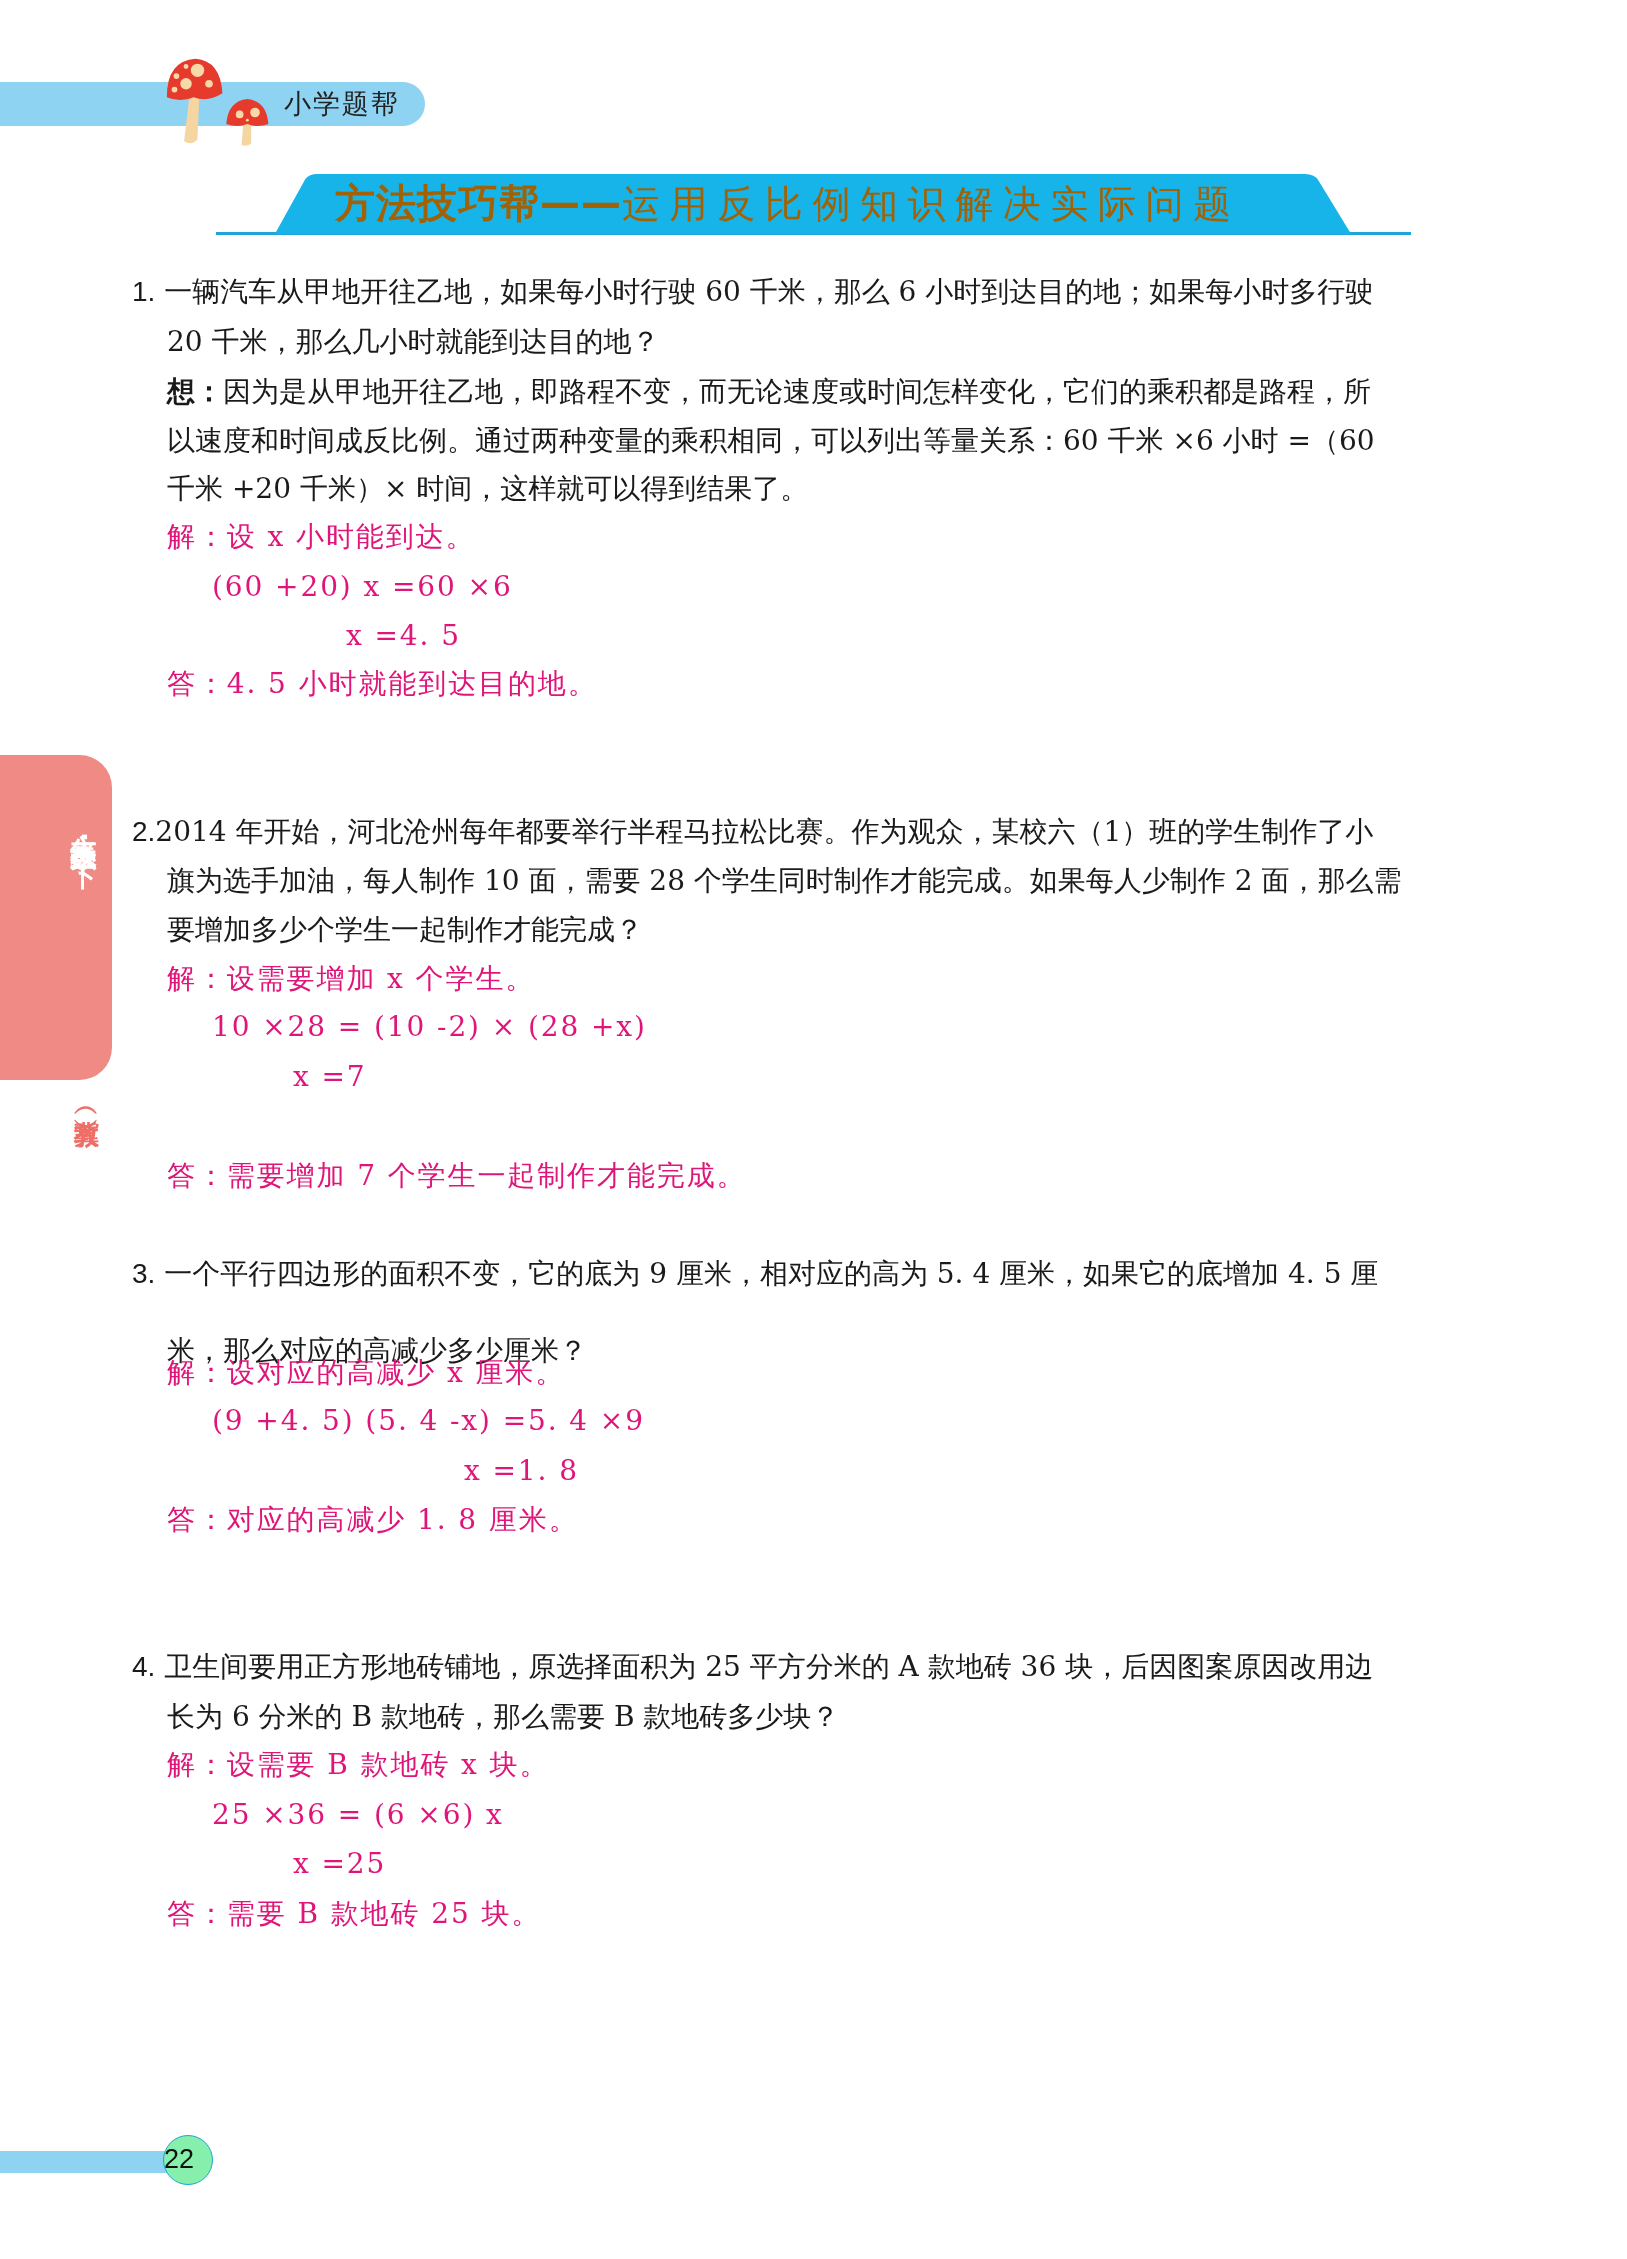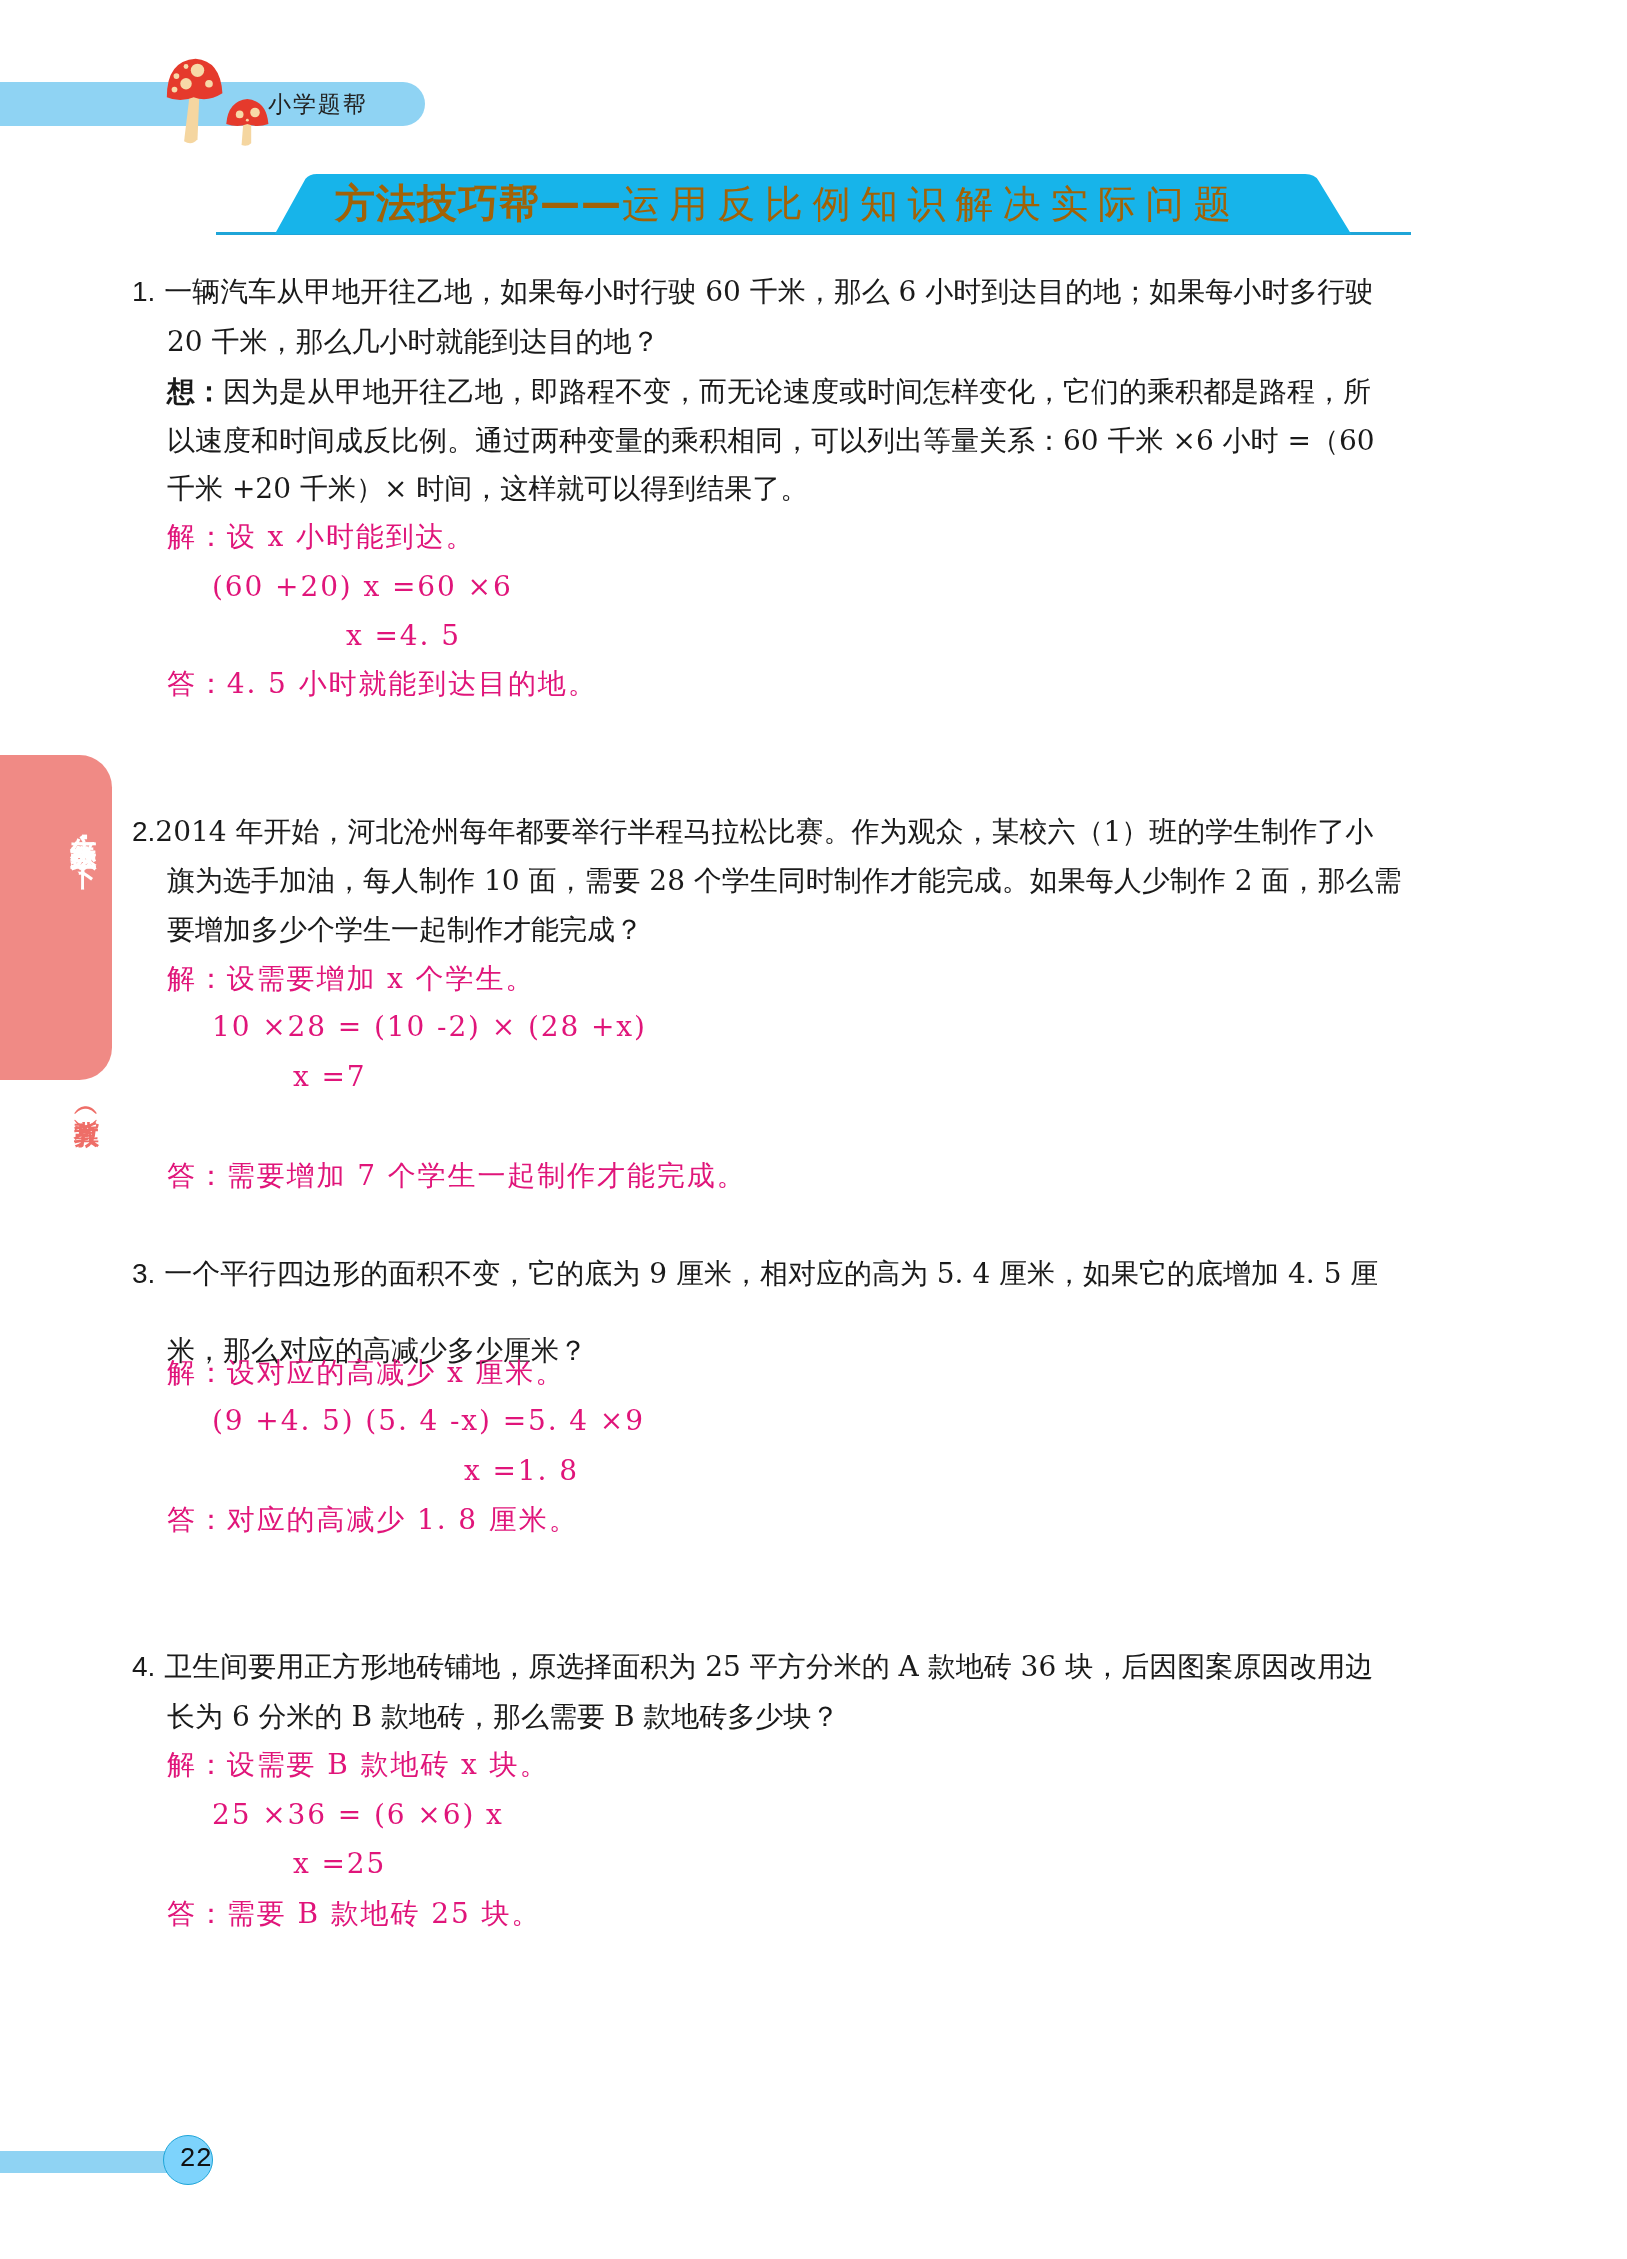--- a/index.html
+++ b/index.html
@@ -9,23 +9,23 @@
     font-family:"DejaVu Serif","Liberation Serif",serif;
     color:#1a1a1a;
   }
   .abs { position:absolute; }
   
   .hdr-bar {
     left:0; top:82px; width:425px; height:44px;
     background:#8fd3f3; border-radius:0 22px 22px 0;
   }
   .hdr-label {
-    left:268px; top:85px; height:38px; line-height:38px;
+    left:284px; top:85px; height:38px; line-height:38px;
     font-family:"DejaVu Sans","Liberation Sans",sans-serif;
-    font-size:23px; color:#222; letter-spacing:1.9px;
+    font-size:27px; color:#222; letter-spacing:1.9px;
   }
   .mushrooms { left:163px; top:55px; width:115px; height:92px; }
   
   .banner-line { left:216px; top:232px; width:1195px; height:2.9px; background:#1fa5d8; }
   .banner { left:273px; top:173px; width:1080px; height:61px; }
   .banner-text {
     left:335px; top:176px; height:55px; line-height:55px; color:#a16207; white-space:nowrap;
   }
   .banner-main {
     font-family:"DejaVu Sans","Liberation Sans",sans-serif; font-weight:bold;
@@ -57,23 +57,23 @@
     font-size:28px; height:38px; line-height:38px;
   }
   .q { color:#1a1a1a; }
   .num { font-family:"Liberation Sans","DejaVu Sans",sans-serif; }
   .think-label { font-weight:bold; font-family:"DejaVu Sans","Liberation Sans",sans-serif; }
   .sol { color:#e0157a; font-family:"DejaVu Serif","Liberation Serif",serif; letter-spacing:1.9px; }
   
   .foot-bar { left:0; top:2151px; width:167px; height:22px; background:#8fd3f3; }
   .page-circle {
     left:163px; top:2135px; width:50px; height:50px; border-radius:50%;
-    border:1.9px solid #1fa5d8; background:#7dd3fc; box-sizing:border-box;
-    font-family:Liberation Mono, monospace; font-size:27px;
-    text-align:right; line-height:46px; color:#111;
+    border:1.9px solid #1fa5d8; background:#86efac; box-sizing:border-box;
+    font-family:Liberation Sans, sans-serif; font-size:27px;
+    text-align:left; line-height:46px; color:#111;
   }
 </style>
 </head>
 <body>
 
 <div class="abs hdr-bar"></div>
 <svg class="abs mushrooms" viewBox="0 0 120 96">
 
   <path d="M28 40 L22 90 Q30 95 36 88 L38 40 Z" fill="#f5d6a0"></path>
   <path d="M4 44 Q4 6 34 4 Q60 6 62 40 Q46 50 32 44 Q18 50 4 44 Z" fill="#e53a2c"></path>

